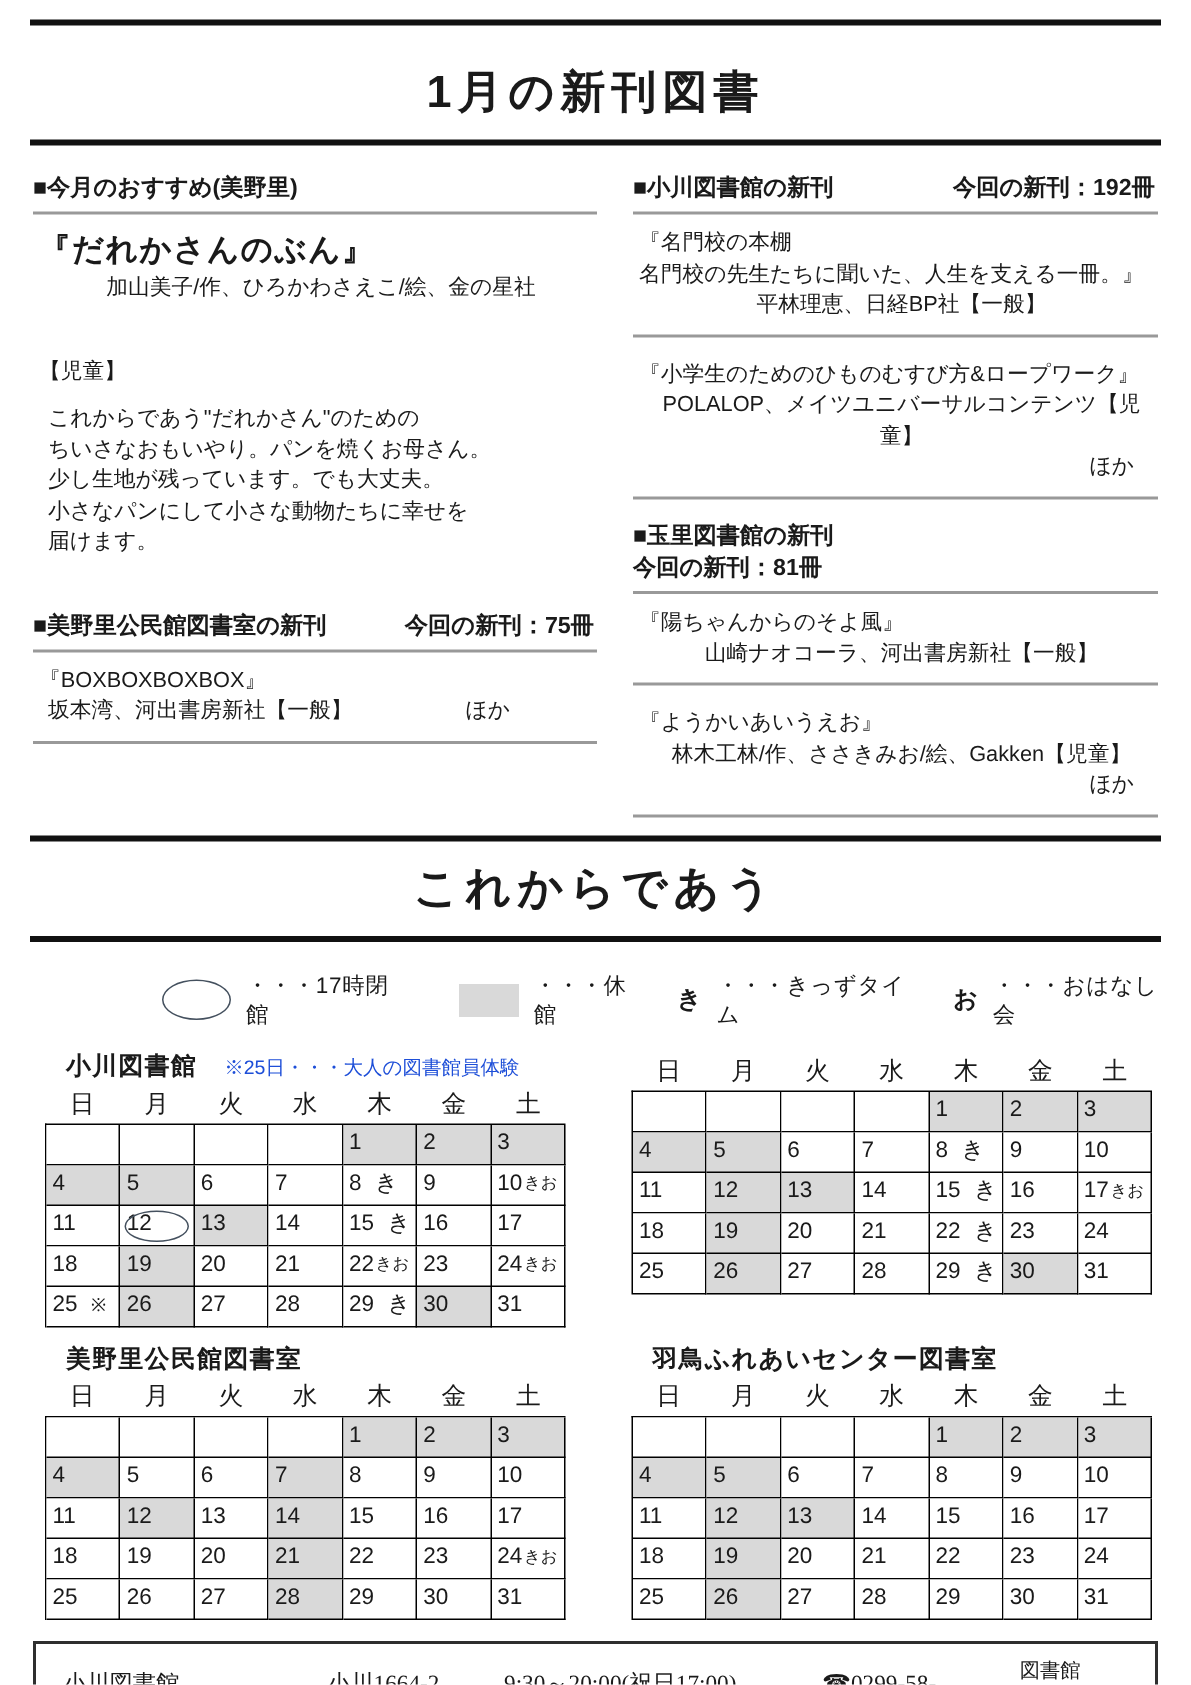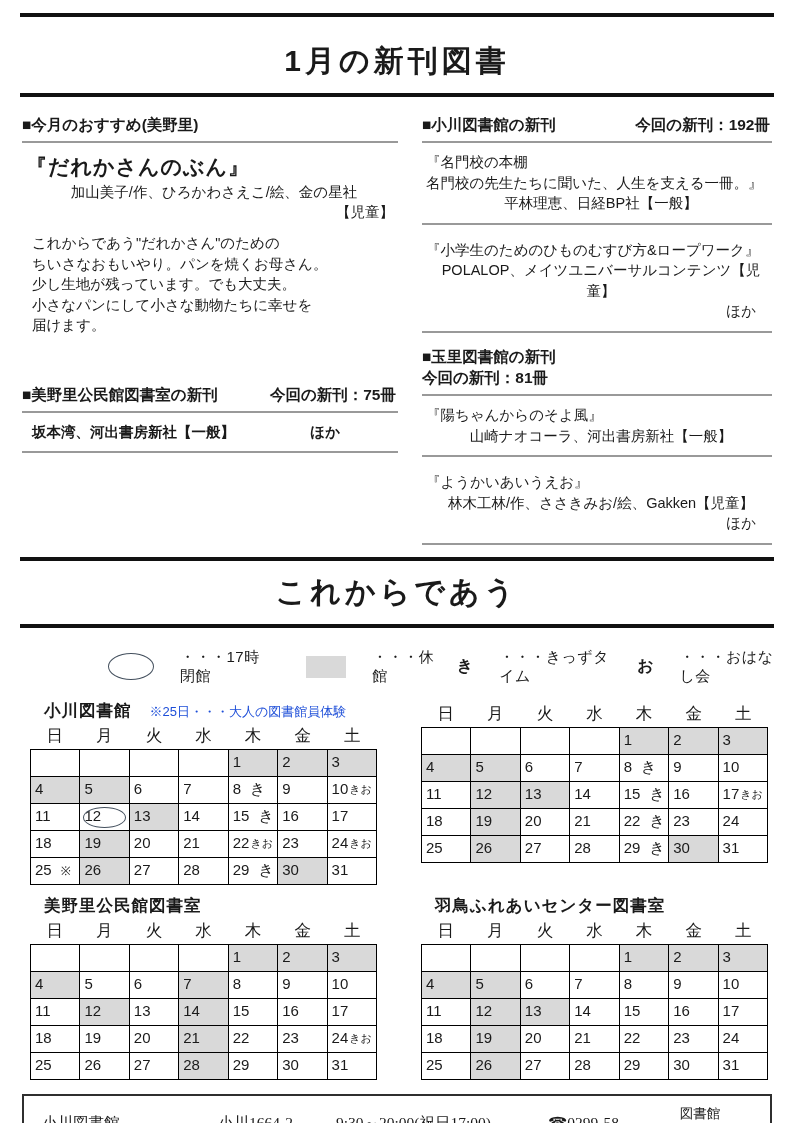--- a/index.html
+++ b/index.html
@@ -13,34 +13,34 @@
   h2.cal-title { text-align:center; font-size:30px; font-weight:bold; letter-spacing:4px; margin:11px 0 11px; }
   .top-rule { margin-top:13px; }
 
   
   .columns { display:grid; grid-template-columns:376px 1fr; column-gap:24px; padding:16px 22px 6px; min-height:336px; }
   .sec-head { display:flex; justify-content:space-between; align-items:baseline; font-weight:bold; font-size:15.5px; padding:2px 2px 5px 0; border-bottom:2px solid #999; }
   .book { padding:9px 2px 7px 4px; font-size:14.5px; line-height:1.42; }
   .book .btitle { white-space:pre-line; }
   .book .btitle.bold { font-weight:bold; font-size:21px; letter-spacing:1px; }
   .book .bauthor { padding-left:6px;text-align:center; }
-  .book .bcat-line { text-align:right; padding-right:2px; }
+  .book .bcat-line { text-align:left; padding-right:2px;margin-top:36px; }
   .book .bdesc { white-space:pre-line; padding-left:6px; margin-top:10px; }
   .book .more-line { text-align:right; padding-right:14px; }
-  .author-flex { display:flex; padding-left:6px;font-weight:bold; }
+  .author-flex { display:flex; padding-left:6px; }
   .author-flex .more-inline { margin-left:auto; padding-right:56px; }
   .divider { border-bottom:2px solid #999; margin:2px 0 6px; }
-  .sp-above { margin-top:40px; }
+  .sp-above { margin-top:26px; }
 
   
   .legend { display:flex; align-items:center; gap:10px; padding:20px 10px 12px 108px; font-size:15px; }
   .legend-ellipse { width:46px; height:27px; border:1px solid #44505e; border-radius:50%; flex:0 0 auto; }
   .legend-swatch { width:40px; height:22px; background:#d9d9d9; margin-left:24px; flex:0 0 auto; }
   .legend-mark { font-weight:bold; font-size:16px; margin-left:10px; }
-  .legend-text { letter-spacing:0.5px;margin-left:16px; }
+  .legend-text { letter-spacing:0.5px; }
 
   
   .cal-grid { display:grid; grid-template-columns:1fr 1fr; column-gap:44px; row-gap:10px; padding:2px 26px 0 30px; }
   .cal-title-row { display:flex; align-items:baseline; gap:18px; padding-left:14px; min-height:22px; }
   .cal-name { font-weight:bold; font-size:16.5px; letter-spacing:1px; }
   .cal-note { font-size:13px; color:#1d4ed8; }
   .dow-row { display:grid; grid-template-columns:repeat(7,1fr); text-align:center; font-size:16.5px; padding:3px 0 2px; }
   .cal-table { display:grid; grid-template-columns:repeat(7,1fr); border-top:1.3px solid #000; border-left:1.3px solid #000; }
   .cell { position:relative; height:27px; border-right:1.3px solid #000; border-bottom:1.3px solid #000; font-size:15px; padding:4px 0 0 4px; line-height:1; background:#fff; }
   .cell.gray { background:#d9d9d9; }
@@ -78,20 +78,21 @@
 ちいさなおもいやり。パンを焼くお母さん。
 少し生地が残っています。でも大丈夫。
 小さなパンにして小さな動物たちに幸せを
 届けます。</div>
     </div>
     <div class="sec-head sp-above">
       <span>■美野里公民館図書室の新刊</span>
       <span>今回の新刊：75冊</span>
     </div>
     <div class="book">
+      <div class="btitle">『BOXBOXBOXBOX』</div>
       <div class="author-flex">
         <span>坂本湾、河出書房新社【一般】</span>
         <span class="more-inline">ほか</span>
       </div>
     </div>
     <div class="divider"></div>
   </div>
 
   <div class="col-right">
     <div class="sec-head">

